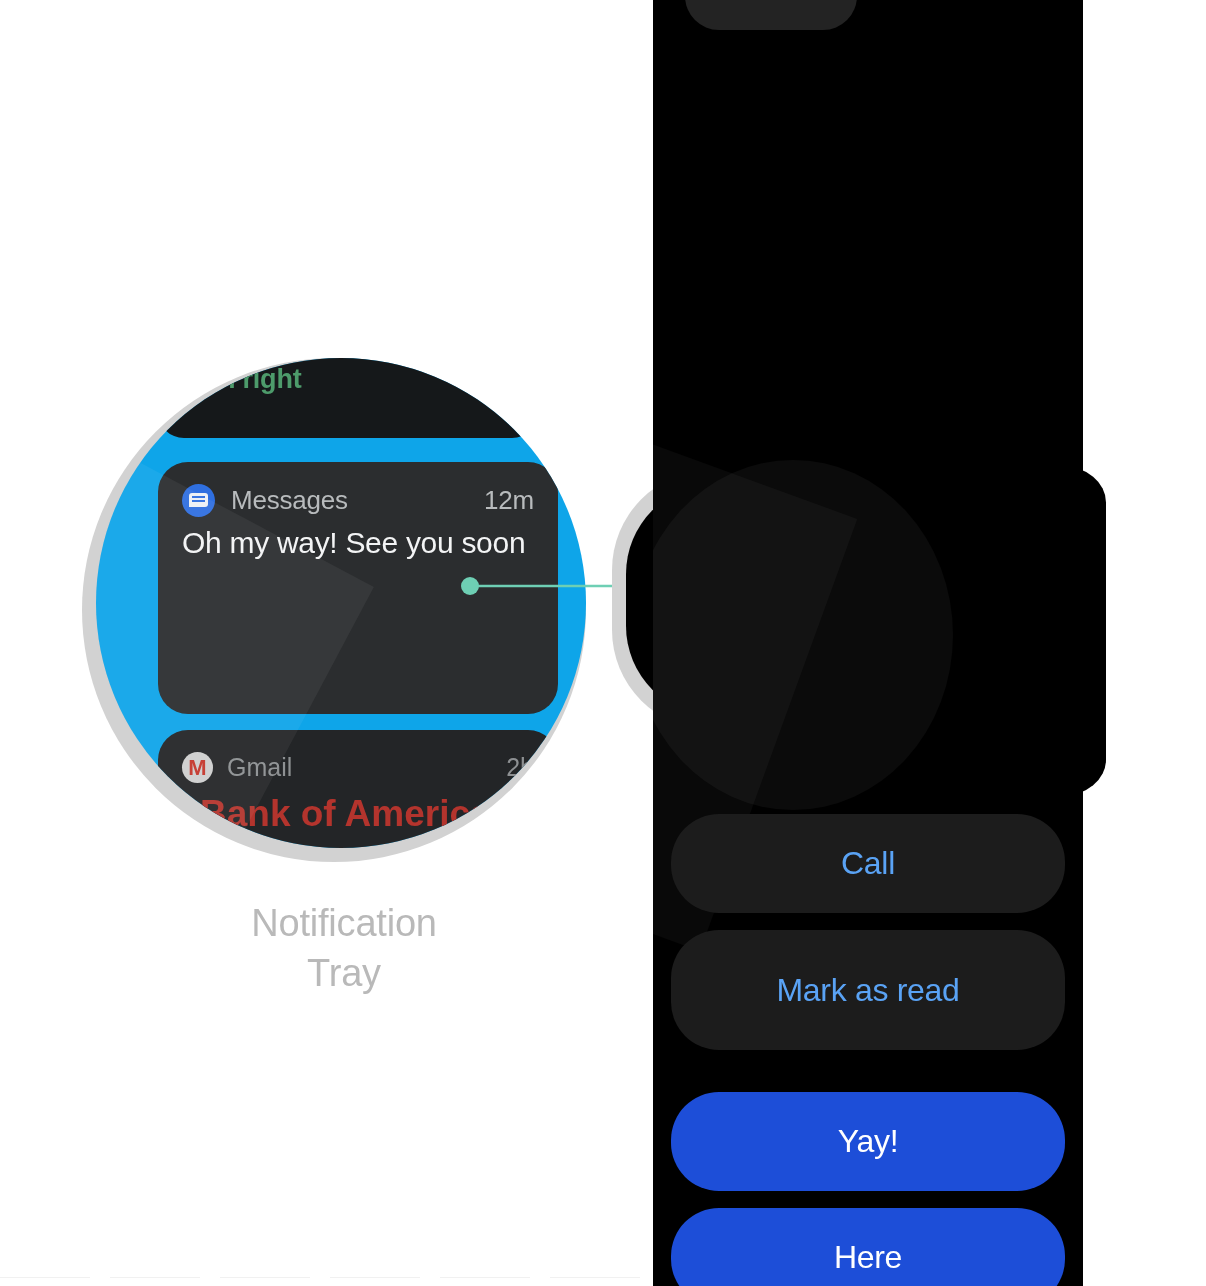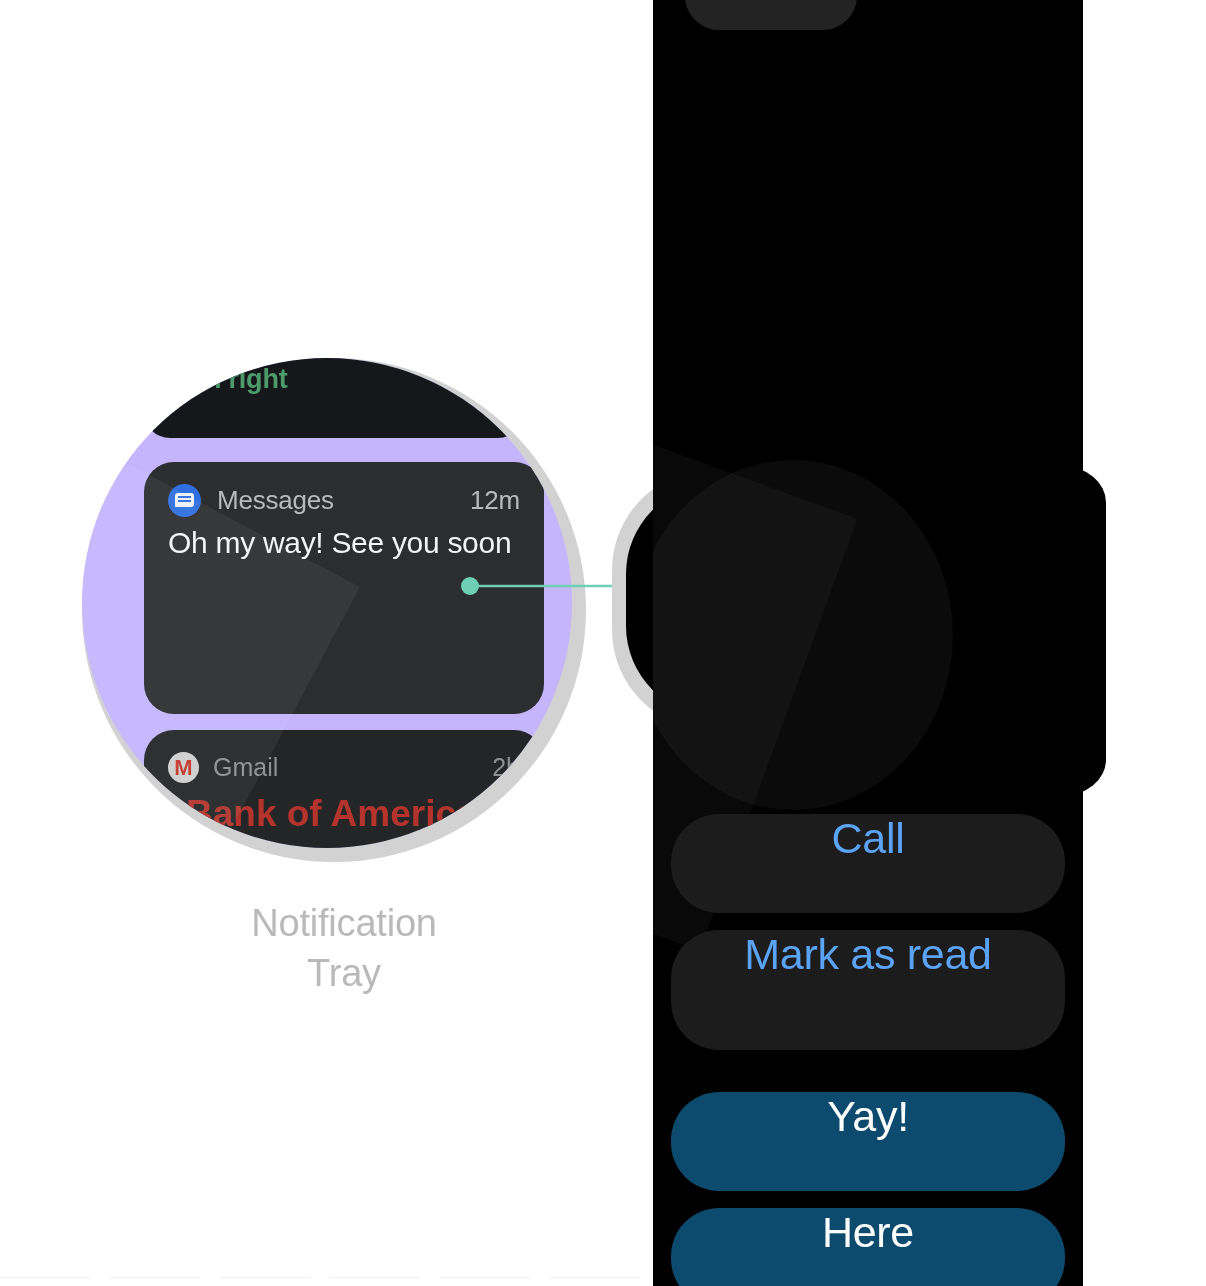--- a/index.html
+++ b/index.html
@@ -15,24 +15,24 @@
   #watch-left {
     position: absolute; left: 82px; top: 358px;
     width: 504px; height: 504px;
   }
   .watch-ring {
     position: absolute; inset: 0;
     border-radius: 50%;
     background: #d2d2d2;
   }
   .watch-face {
-    position: absolute; left: 0; top: 0px;
+    position: absolute; left: 14px; top: 0px;
     width: 490px; height: 490px;
     border-radius: 50%;
-    background: #c4b5fd;
+    background: #0ea5e9;
     overflow: hidden;
   }
   .face-inner {
     position: absolute; left: 0; top: 0; width: 490px; height: 490px;
   }
 
   
   .nav-card {
     position: absolute; left: 62px; top: -36px;
     width: 380px; height: 116px;
@@ -157,26 +157,26 @@
   #lens-glare {
     position: absolute; left: -40px; top: 430px;
     width: 260px; height: 460px;
     background: rgba(255,255,255,0.035);
     transform: rotate(20deg); transform-origin: top left;
     pointer-events: none;
   }
 
   .act-btn {
     position: absolute; left: 18px; width: 394px;
-    display: flex; justify-content: center;
+    display: flex; align-items: center; justify-content: center;
     border-radius: 48px;
-    font-size: 43px; font-weight: 500; letter-spacing: -.3px;
+    font-size: 32px; font-weight: 500; letter-spacing: -.3px;
   }
   .act-dark { background: #1c1c1c; color: #5aa3f5; }
-  .act-navy { background: #0c4a6e; color: #ffffff; }
+  .act-navy { background: #1d4ed8; color: #ffffff; }
 
   #dashed-rule {
     position: absolute; left: 0; top: 1277px; width: 653px; height: 1px;
     background: repeating-linear-gradient(to right,
       #f1f1f1 0 90px, #ffffff 90px 110px);
   }
 </style>
 </head>
 <body>
 

